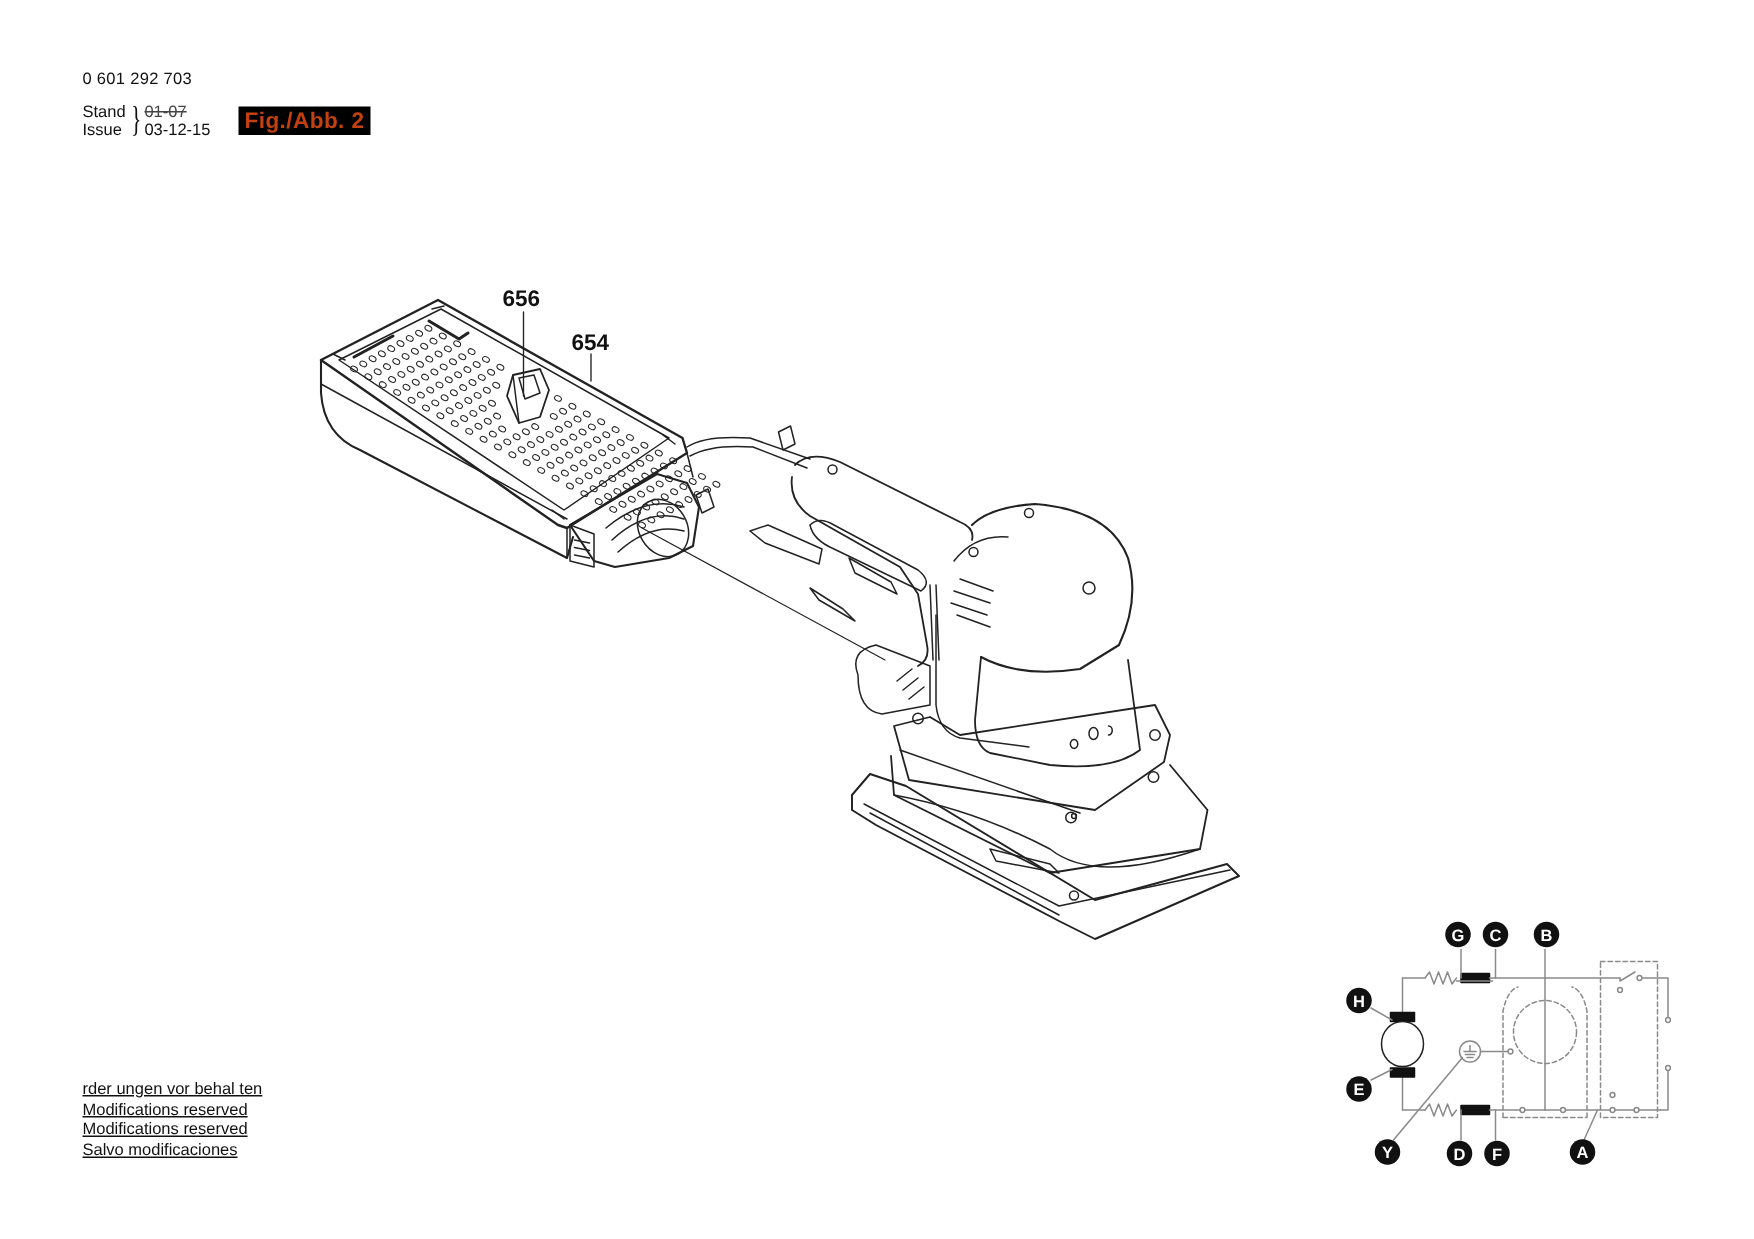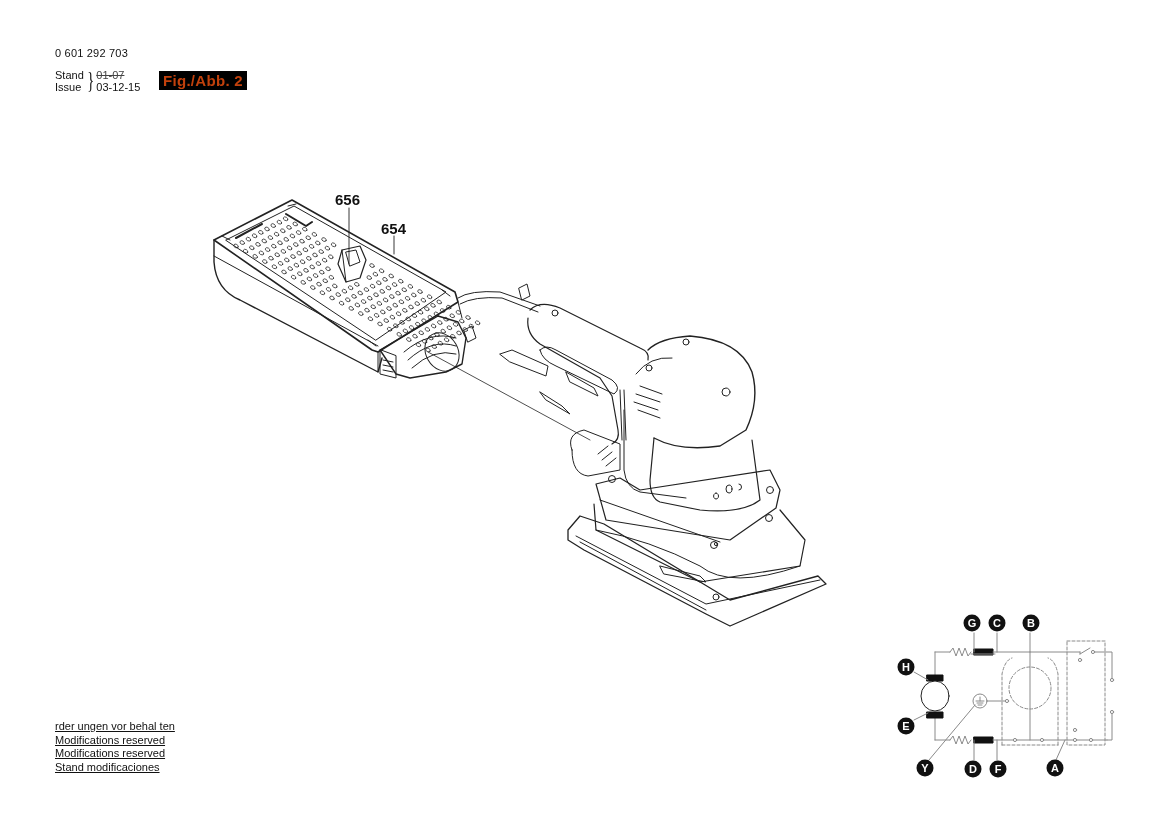--- a/index.html
+++ b/index.html
@@ -409,14 +409,14 @@
   </g>
 </svg>
 
 <div class="abs callout" style="left:335px; top:191px;">656</div>
 <div class="abs callout" style="left:381px; top:220px;text-align:right;">654</div>
 
 <div class="abs mods">
   <div>rder ungen  vor behal ten</div>
   <div>Modifications reserved</div>
   <div>Modifications reserved</div>
-  <div>Stand modificaciones</div>
+  <div>Salvo modificaciones</div>
 </div>
 
 </body></html>

